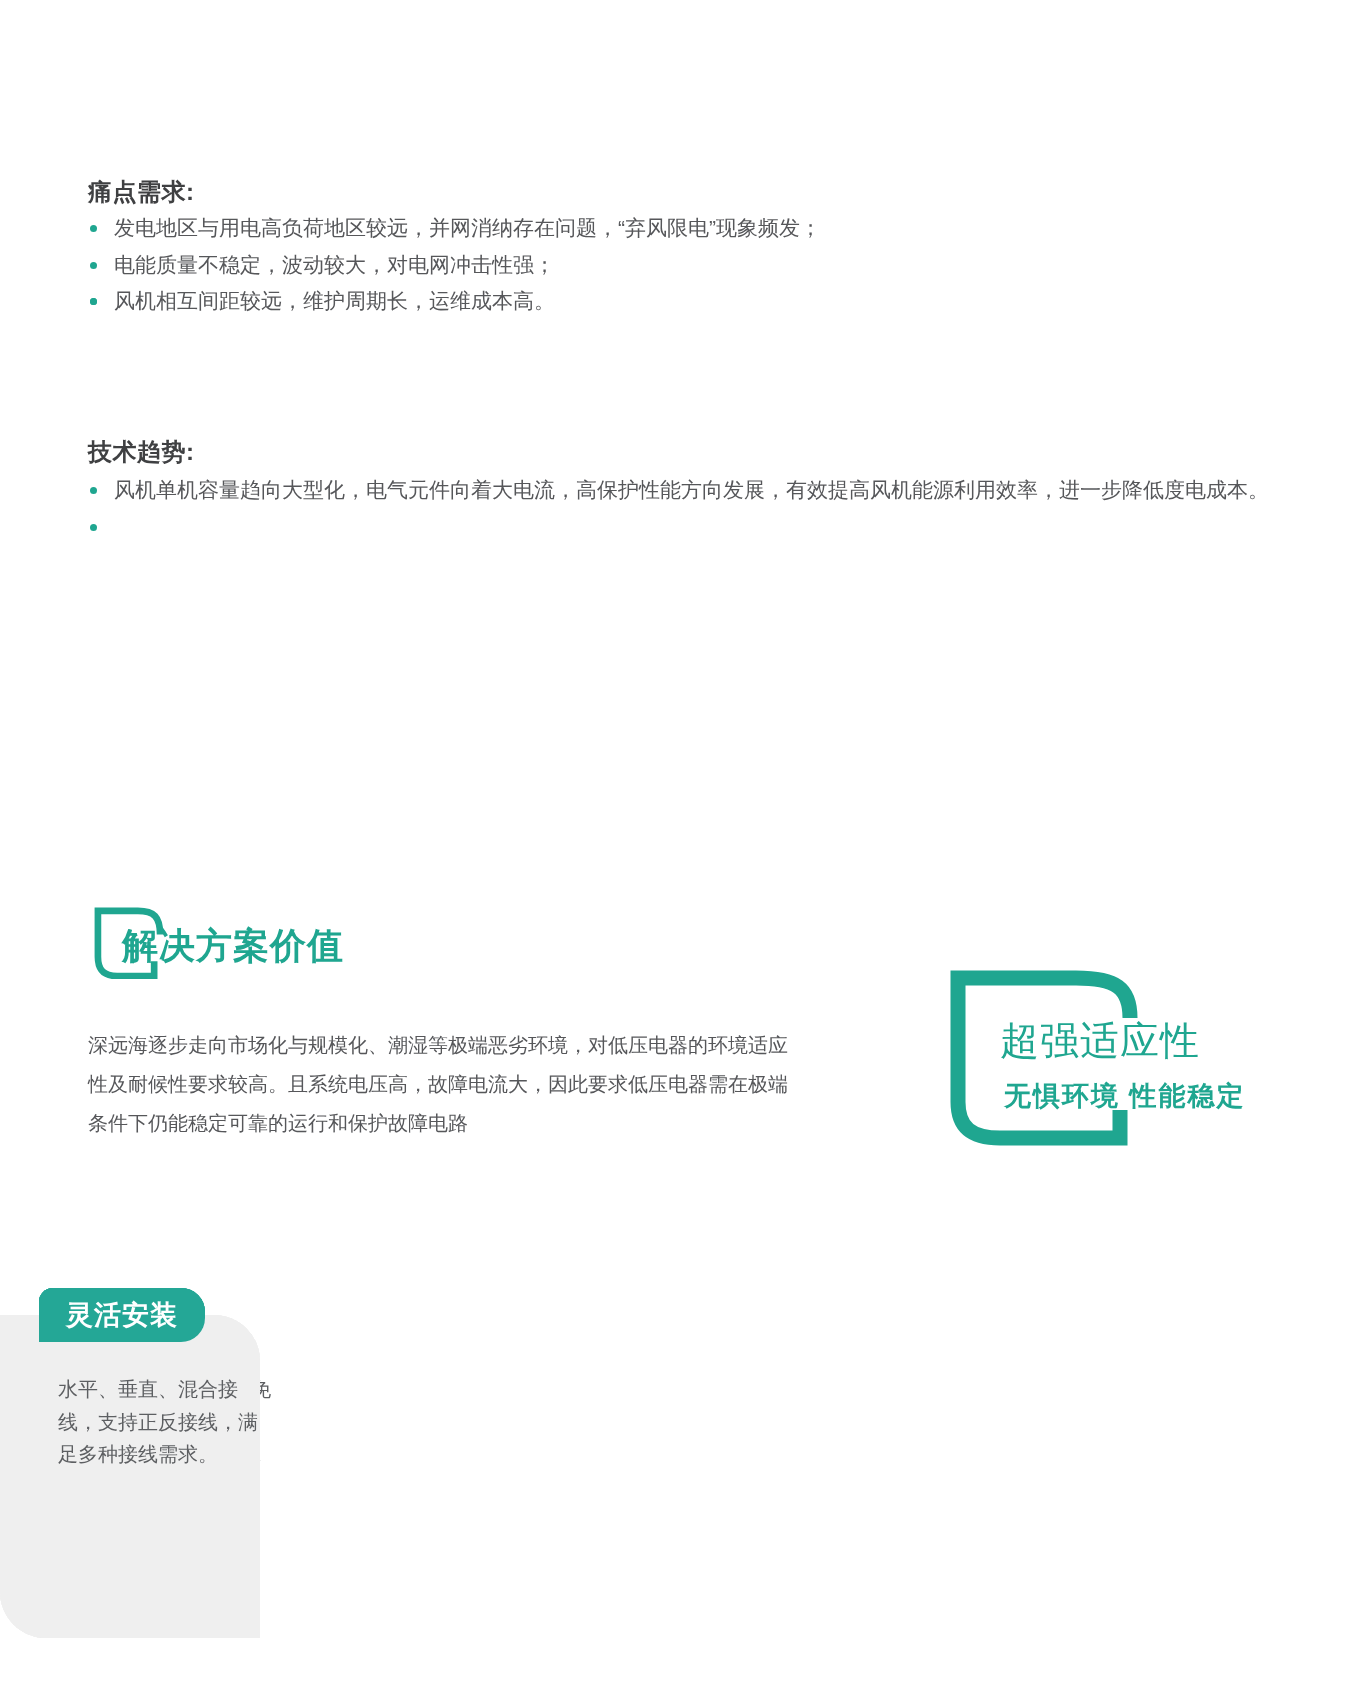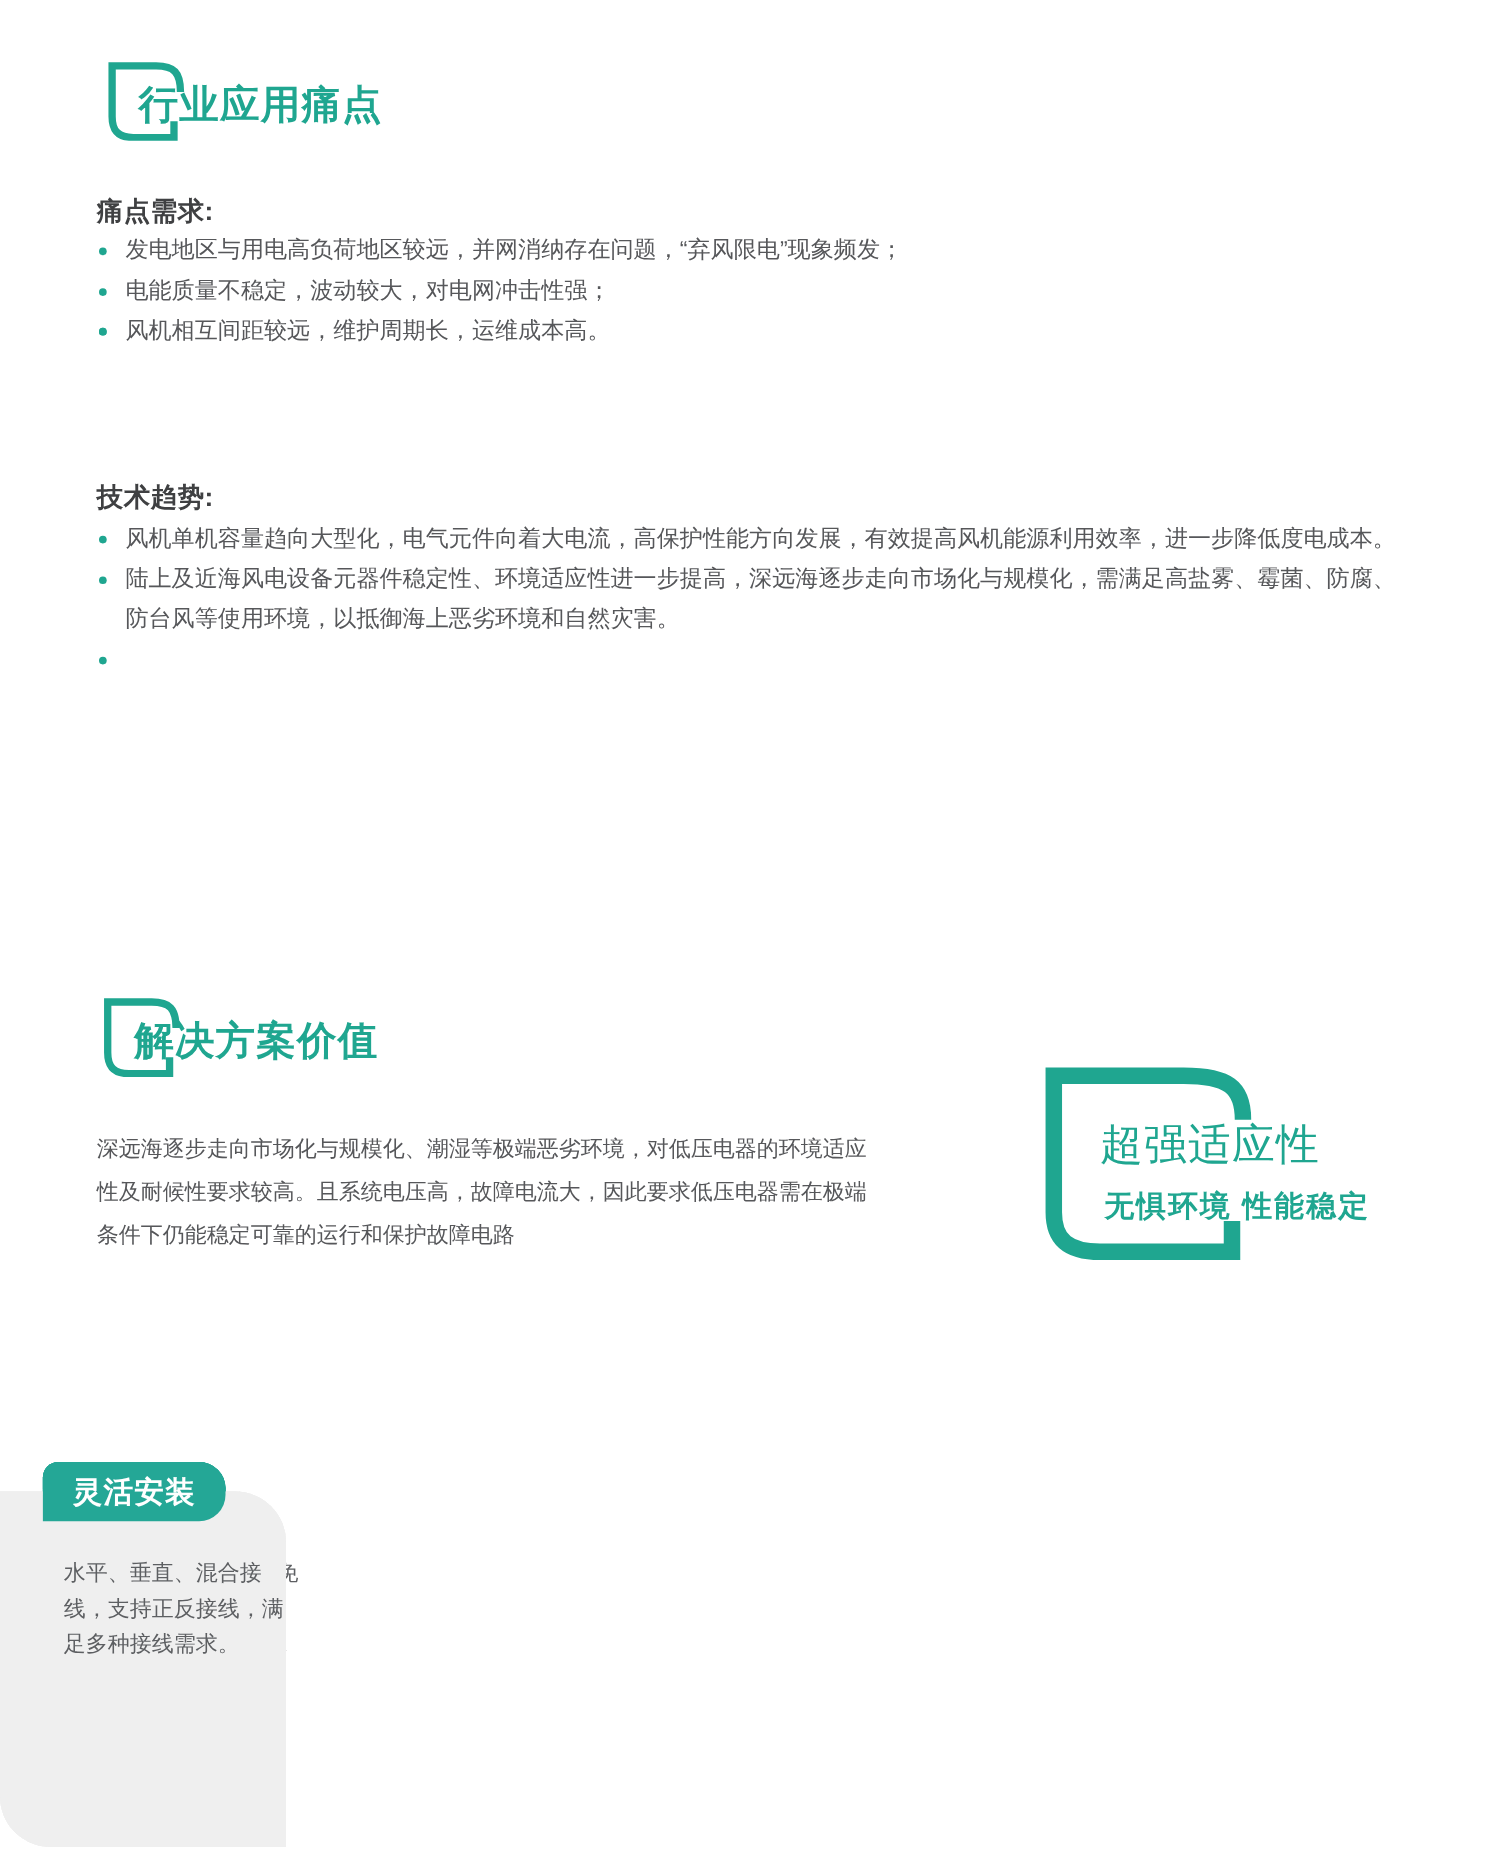--- a/index.html
+++ b/index.html
@@ -57,21 +57,21 @@
     position:absolute;left:52px;top:48px;white-space:nowrap;
     font-size:39px;font-weight:400;color:var(--accent);letter-spacing:1px;
   }
   #feature .subline{
     position:absolute;left:56px;top:112px;white-space:nowrap;
     font-size:27px;font-weight:800;color:var(--accent);letter-spacing:2px;
   }
 
   
   .card{
-    position:absolute;top:1356px;width:260px;height:323px;
+    position:absolute;top:1315px;width:260px;height:323px;
     background:var(--card-bg);border-radius:0 46px 0 46px;
   }
   .card:nth-of-type(1){left:88px;}
   .card:nth-of-type(2){left:379px;}
   .card:nth-of-type(3){left:670px;}
   .card:nth-of-type(4){left:961px;}
   .card .pill{
     position:absolute;left:39px;top:-27px;height:54px;
     display:inline-flex;align-items:center;padding:0 27px;white-space:nowrap;
     background:var(--pill);color:#ffffff;font-size:27px;font-weight:800;
@@ -80,39 +80,32 @@
   .card .card-body{
     position:absolute;left:25px;top:58px;width:218px;
     font-size:20px;line-height:32.5px;color:var(--card-body);margin-left:33px;
   }
 </style>
 </head>
 <body>
 
 <div class="page">
 
-  <div class="sec-header" id="hdr-pain">
-    <svg class="bracket" width="74" height="74" viewBox="0 0 100 100" fill="none">
-      <path d="M 92 40 C 92 16 84 8 62 8 L 8 8 L 8 70 C 8 88 16 96 34 96 L 84 96 L 84 76" stroke="var(--accent)" stroke-width="9" fill="none"></path>
-    </svg>
-    <div class="sec-title">行业应用痛点</div>
-  </div>
 
   <div class="block-heading" id="pain-heading">痛点需求:</div>
   <ul class="bullet-list" id="pain-list">
     <li><span class="dot"></span><span>发电地区与用电高负荷地区较远，并网消纳存在问题，“弃风限电”现象频发；</span></li>
     <li><span class="dot"></span><span>电能质量不稳定，波动较大，对电网冲击性强；</span></li>
     <li><span class="dot"></span></li>
     <li><span class="dot"></span><span>风机相互间距较远，维护周期长，运维成本高。</span></li>
   </ul>
 
   <div class="block-heading" id="trend-heading">技术趋势:</div>
   <ul class="bullet-list" id="trend-list">
     <li><span class="dot"></span><span>风机单机容量趋向大型化，电气元件向着大电流，高保护性能方向发展，有效提高风机能源利用效率，进一步降低度电成本。</span></li>
-    <li><span class="dot"></span><span>陆上及近海风电设备元器件稳定性、环境适应性进一步提高，深远海逐步走向市场化与规模化，需满足高盐雾、霉菌、防腐、防台风等使用环境，以抵御海上恶劣环境和自然灾害。</span></li>
     <li><span class="dot"></span></li>
   </ul>
 
   <div class="sec-header" id="hdr-solution">
     <svg class="bracket" width="74" height="74" viewBox="0 0 100 100" fill="none">
       <path d="M 92 40 C 92 16 84 8 62 8 L 8 8 L 8 70 C 8 88 16 96 34 96 L 84 96 L 84 76" stroke="var(--accent)" stroke-width="9" fill="none"></path>
     </svg>
     <div class="sec-title">解决方案价值</div>
   </div>
 

